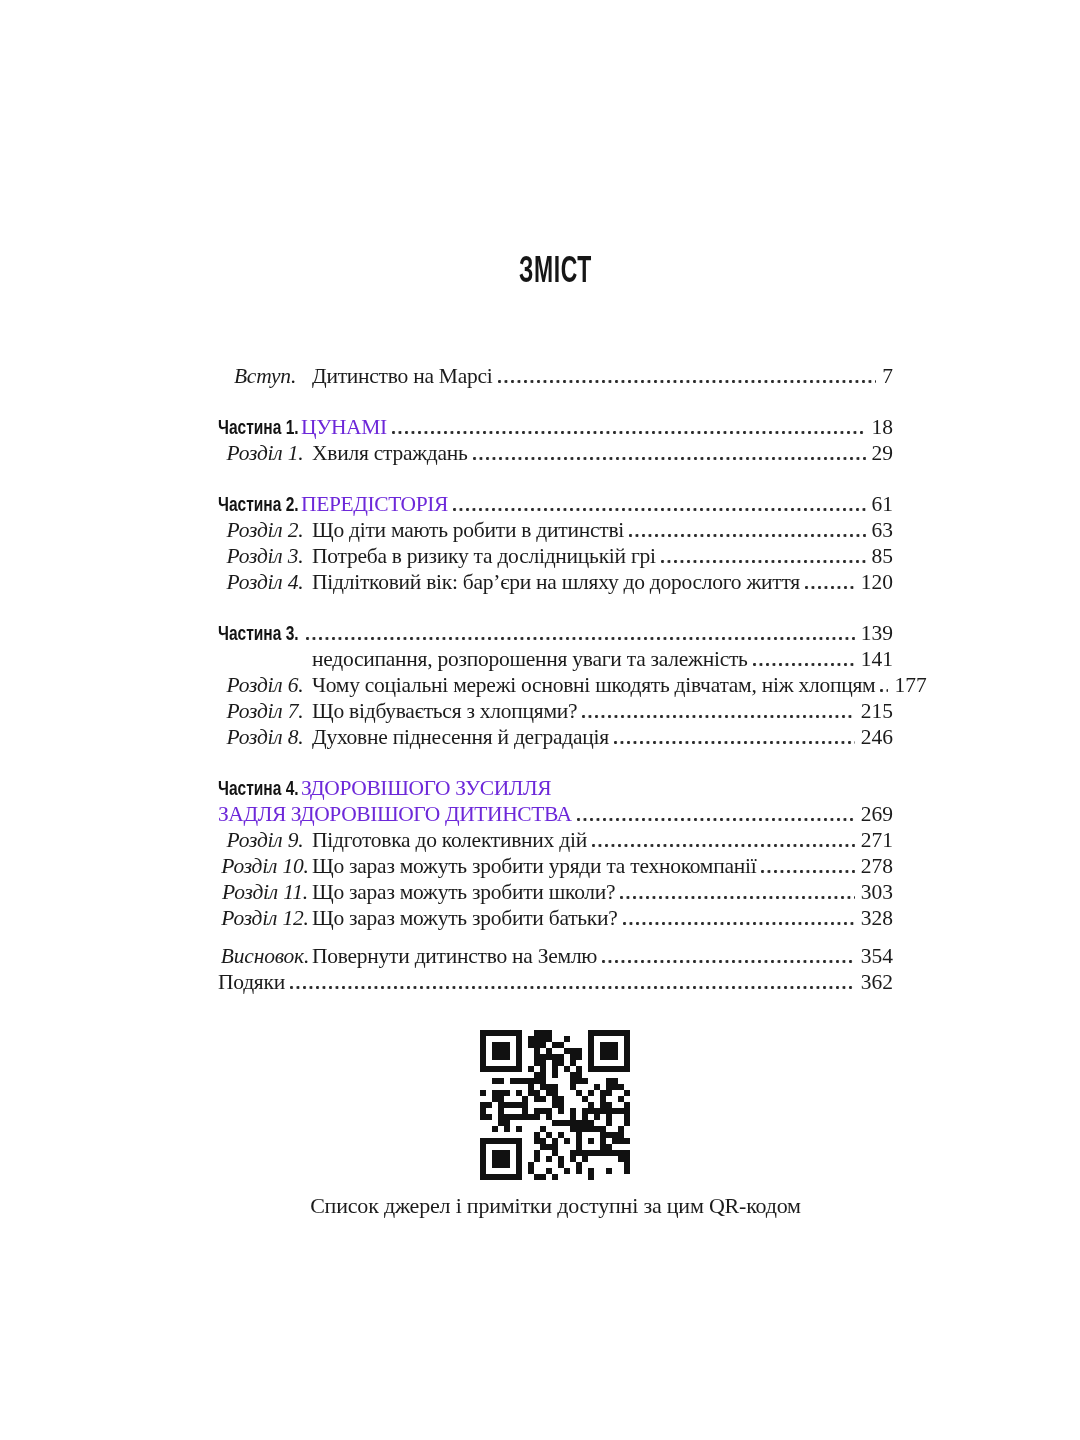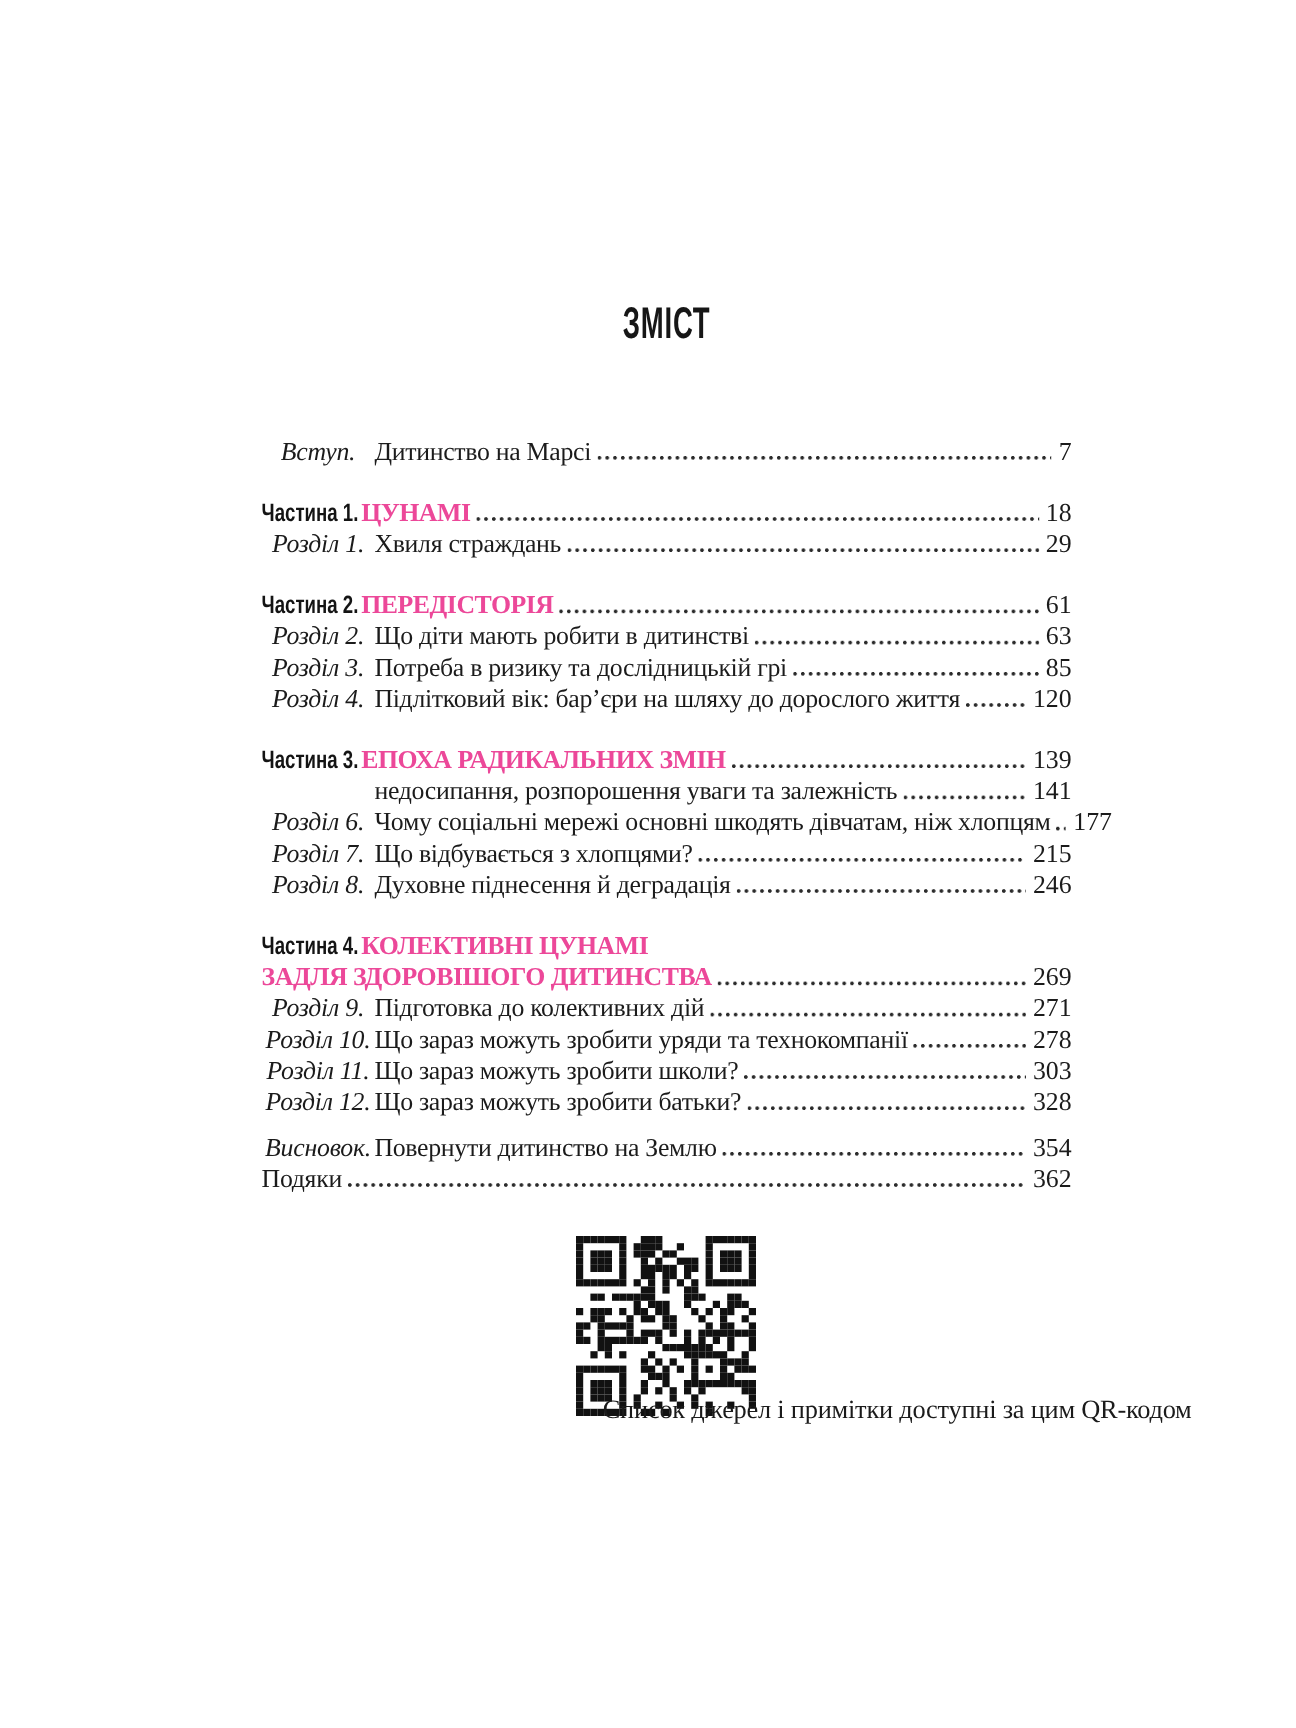--- a/index.html
+++ b/index.html
@@ -59,23 +59,23 @@
     font-weight: bold;
     font-size: 21px;
     transform: scaleX(0.74);
     transform-origin: left bottom;
     margin-right: -26px;
     color: #141414;
   }
 
   .toc-text { letter-spacing: -0.25px; }
   .part-title {
-    font-weight: bold;
+    font-weight: normal;
     letter-spacing: -0.4px;
-    color: #ec4899;
+    color: #6d28d9;
   }
 
   .leader {
     flex: 1 1 8px;
     min-width: 8px;
     height: 3px;
     align-self: baseline;
     margin: 0 6px 0 5px;
     background-image: radial-gradient(circle at 1.5px 1.5px, #2a2a2a 1.25px, rgba(0,0,0,0) 1.8px);
     background-size: 6.5px 3px;
@@ -90,22 +90,22 @@
 
   .qr-wrap {
     position: absolute;
     left: 480px; top: 1030px;
     width: 150px; height: 150px;
   }
   .qr-wrap svg { display: block; width: 150px; height: 150px; }
 
   .qr-caption {
     position: absolute;
-    left: 118px; top: 1162px; width: 875px;
-    text-align: right;
+    left: 118px; top: 1193px; width: 875px;
+    text-align: center;
     font-size: 22px;
     letter-spacing: -0.2px;
     color: #1b1b1b;
   }
 </style>
 </head>
 <body>
 
 <div class="page">
 
@@ -164,21 +164,20 @@
         <div class="toc-line">
           <span class="toc-label">Розділ 4.</span>
           <span class="toc-text">Підлітковий вік: бар’єри на шляху до дорослого життя</span>
           <div class="leader"></div>
           <span class="page-num">120</span>
         </div>
       </div>
       <div class="toc-entry gap-part">
         <div class="toc-line">
           <span class="toc-label-part">Частина 3.</span>
-          <span class="toc-text part-title">ЕПОХА РАДИКАЛЬНИХ ЗМІН</span>
           <div class="leader"></div>
           <span class="page-num">139</span>
         </div>
       </div>
       <div class="toc-entry gap-none">
         <div class="toc-line">
           <span class="toc-label"></span>
           <span class="toc-text">недосипання, розпорошення уваги та залежність</span>
           <div class="leader"></div>
           <span class="page-num">141</span>
@@ -204,21 +203,21 @@
         <div class="toc-line">
           <span class="toc-label">Розділ 8.</span>
           <span class="toc-text">Духовне піднесення й деградація</span>
           <div class="leader"></div>
           <span class="page-num">246</span>
         </div>
       </div>
       <div class="toc-entry gap-part">
         <div class="toc-line">
           <span class="toc-label-part">Частина 4.</span>
-          <span class="toc-text part-title">КОЛЕКТИВНІ ЦУНАМІ</span>
+          <span class="toc-text part-title">ЗДОРОВІШОГО ЗУСИЛЛЯ</span>
         </div>
         <div class="toc-line">
           <span class="toc-text part-title">ЗАДЛЯ ЗДОРОВІШОГО ДИТИНСТВА</span>
           <div class="leader"></div>
           <span class="page-num">269</span>
         </div>
       </div>
       <div class="toc-entry gap-none">
         <div class="toc-line">
           <span class="toc-label">Розділ 9.</span>

